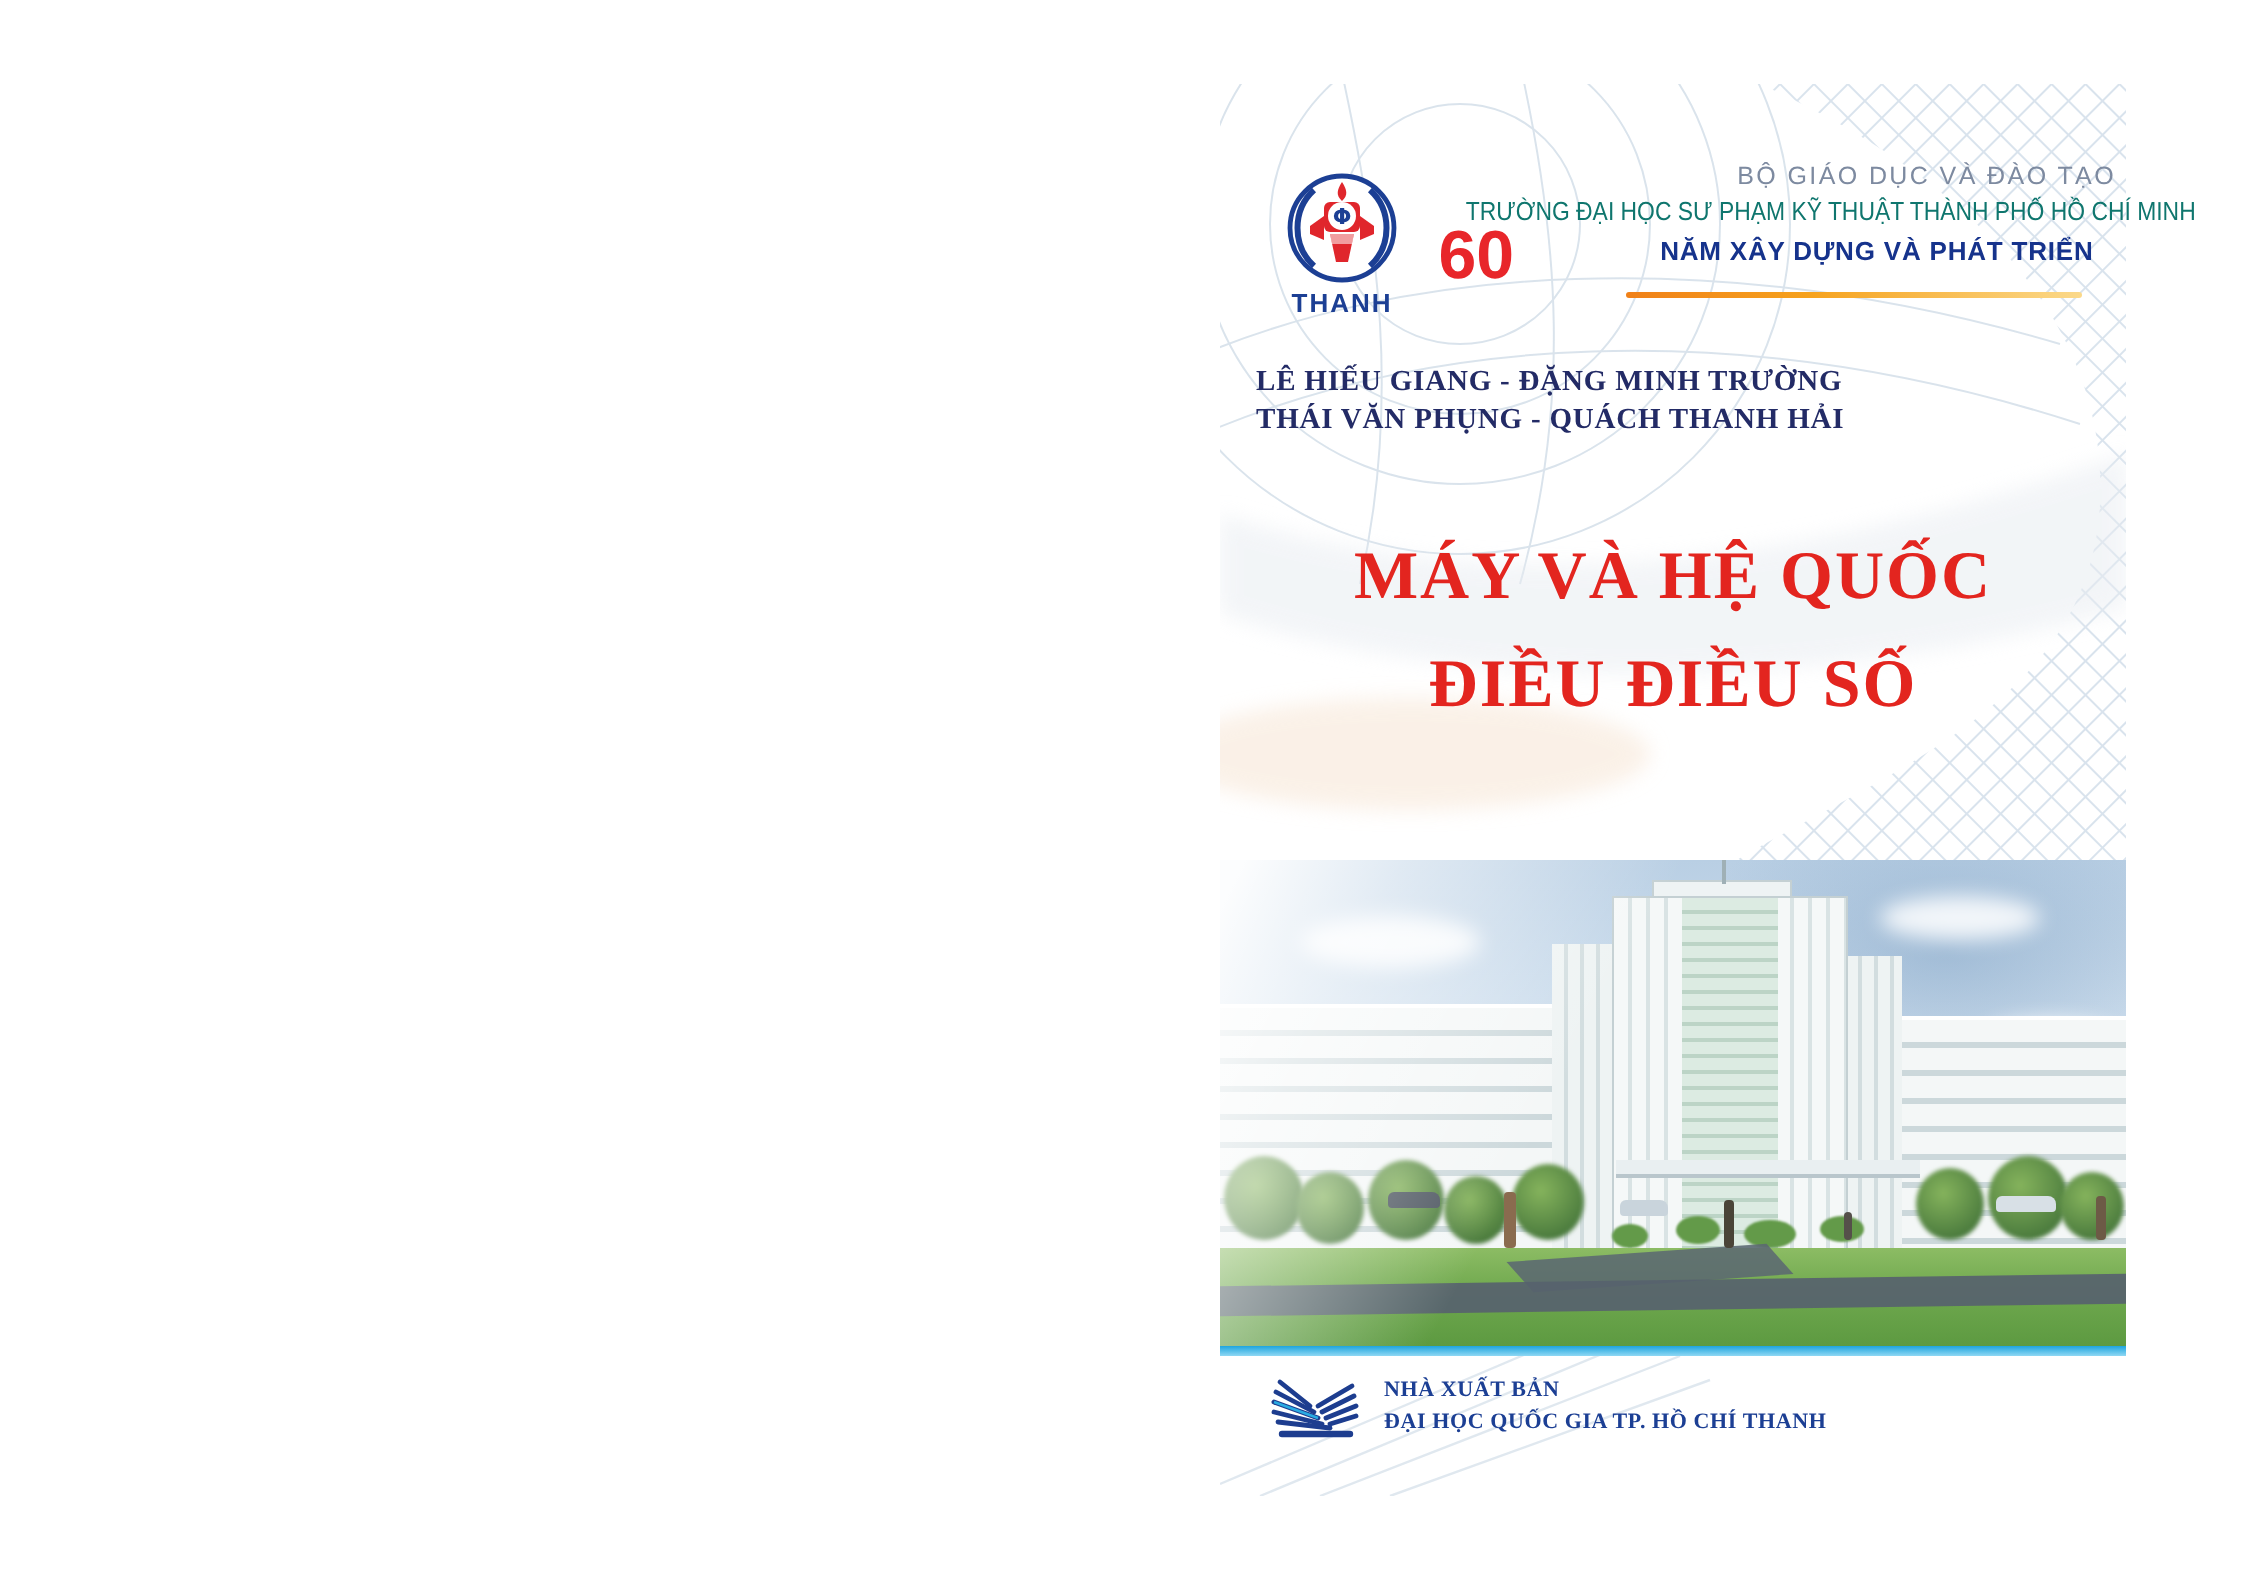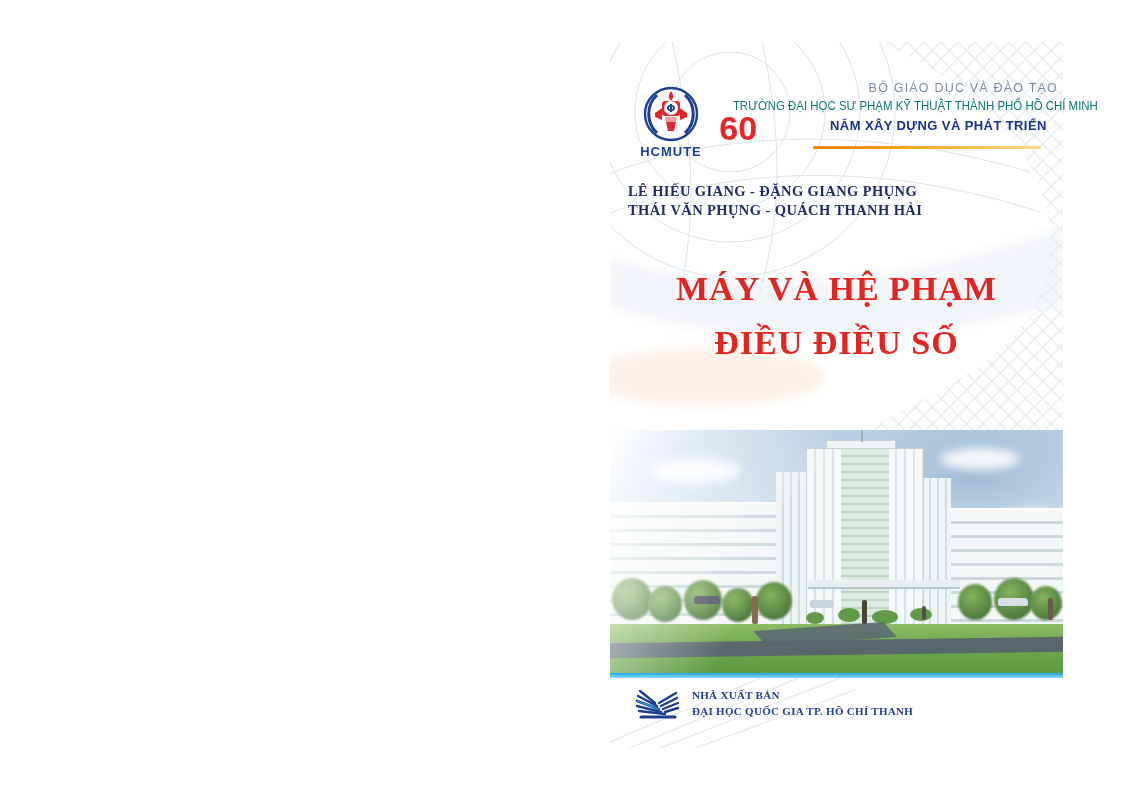--- a/index.html
+++ b/index.html
@@ -131,42 +131,42 @@
         <path d="M42,9 C53,19 53,37 42,47" fill="none" stroke="#1c3f94" stroke-width="3"></path>
         <path d="M28,5 C25.5,9 24.8,11.5 28,14.5 C31.2,11.5 30.5,9 28,5 Z" fill="#e0262c"></path>
         <rect x="19" y="15" width="18" height="15" rx="3" fill="#e0262c"></rect>
         <circle cx="28" cy="22" r="7" fill="#ffffff"></circle>
         <text x="28" y="26" text-anchor="middle" font-family="DejaVu Sans, sans-serif" font-size="11" font-weight="bold" fill="#1c3f94">Φ</text>
         <path d="M12,27 L19,22 L19,34 L12,31 Z" fill="#e0262c"></path>
         <path d="M44,27 L37,22 L37,34 L44,31 Z" fill="#e0262c"></path>
         <path d="M22,31 L34,31 L31,45 L25,45 Z" fill="#e0262c"></path>
         <path d="M22,31 L34,31 L33,36 L23,36 Z" fill="#ffffff" opacity="0.55"></path>
       </svg>
-      <span class="label">HCMUTE</span>
+      <span class="label">THANH</span>
     </div>
 
     <div class="header">
       <div class="h-ministry">BỘ GIÁO DỤC VÀ ĐÀO TẠO</div>
       <div class="h-university">
         <span>TRƯỜNG ĐẠI HỌC SƯ PHẠM KỸ THUẬT THÀNH PHỐ HỒ CHÍ MINH</span>
       </div>
       <div class="h-anniv">
         <span class="h-num">60</span>
         <span class="h-anniv-text">NĂM XÂY DỰNG VÀ PHÁT TRIỂN</span>
       </div>
       <div class="h-underline"></div>
     </div>
 
     <div class="authors">
-      <div>LÊ HIẾU GIANG - ĐẶNG GIANG PHỤNG</div>
+      <div>LÊ HIẾU GIANG - ĐẶNG MINH TRƯỜNG</div>
       <div>THÁI VĂN PHỤNG - QUÁCH THANH HẢI</div>
     </div>
 
     <div class="title">
-      <div>MÁY VÀ HỆ PHẠM</div>
+      <div>MÁY VÀ HỆ QUỐC</div>
       <div>ĐIỀU ĐIỀU SỐ</div>
     </div>
 
     <div class="photo">
       <div class="sky"></div>
       <div class="sky-shade"></div>
       <div class="cloud" style="left:40px;top:28px;width:90px;height:26px;"></div>
       <div class="cloud" style="left:330px;top:18px;width:80px;height:22px;"></div>
       <div class="cloud" style="left:380px;top:80px;width:70px;height:20px;"></div>
 

